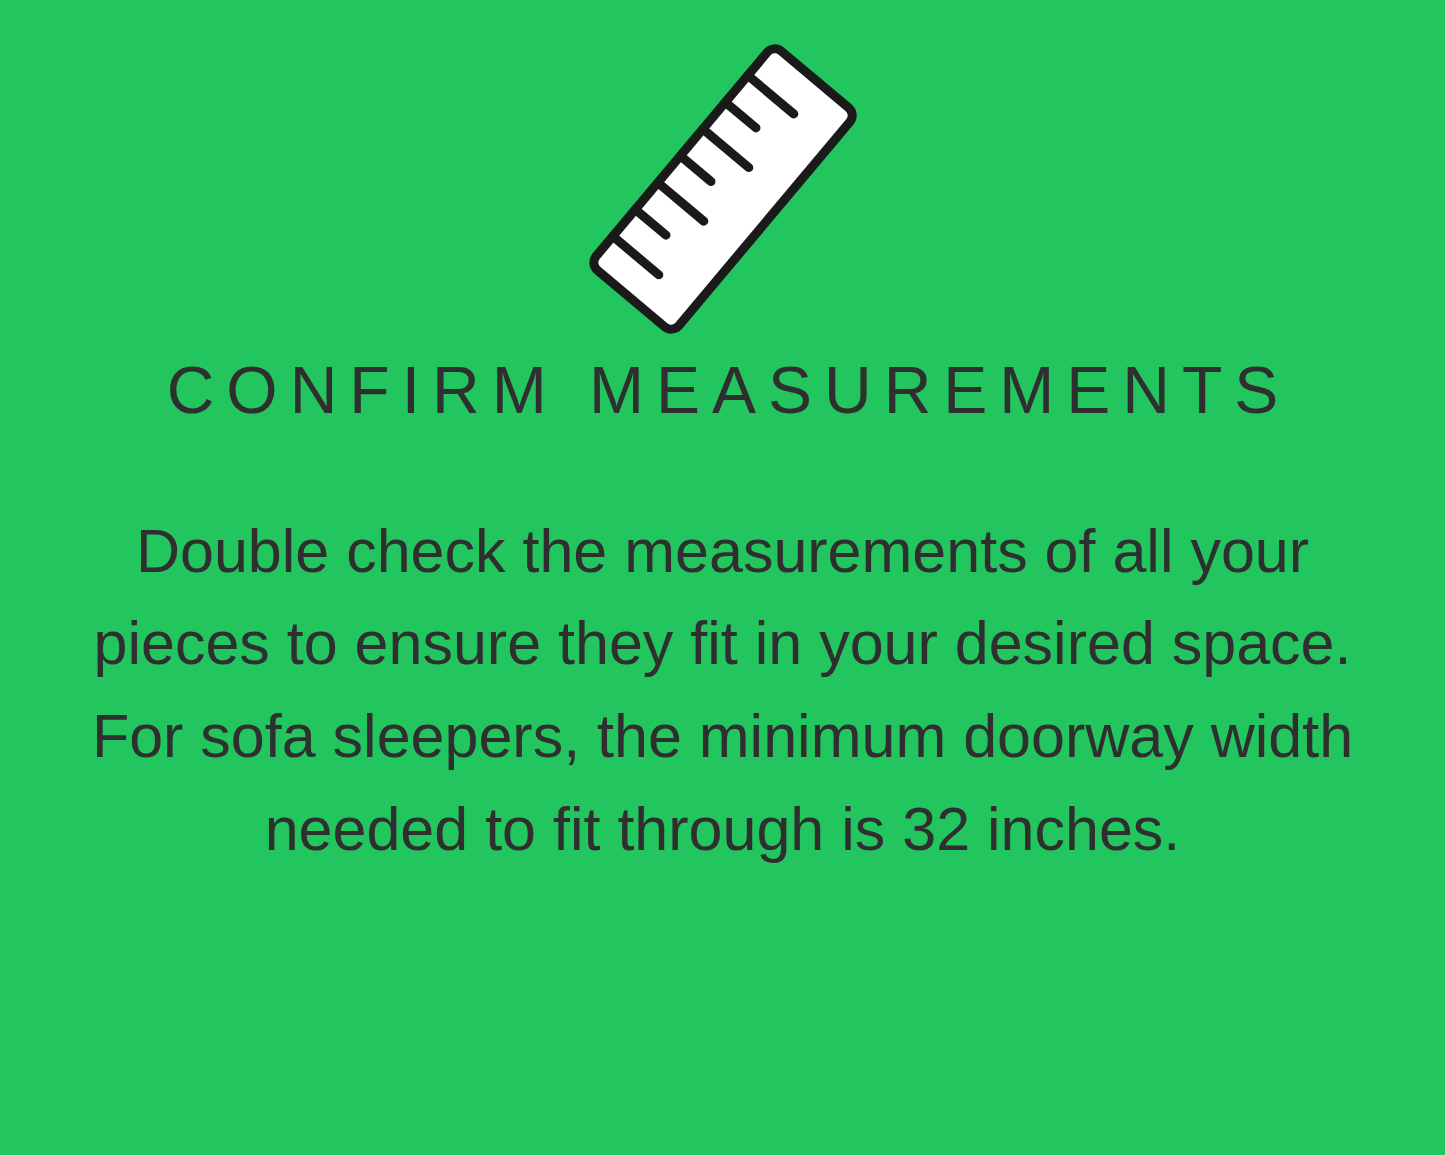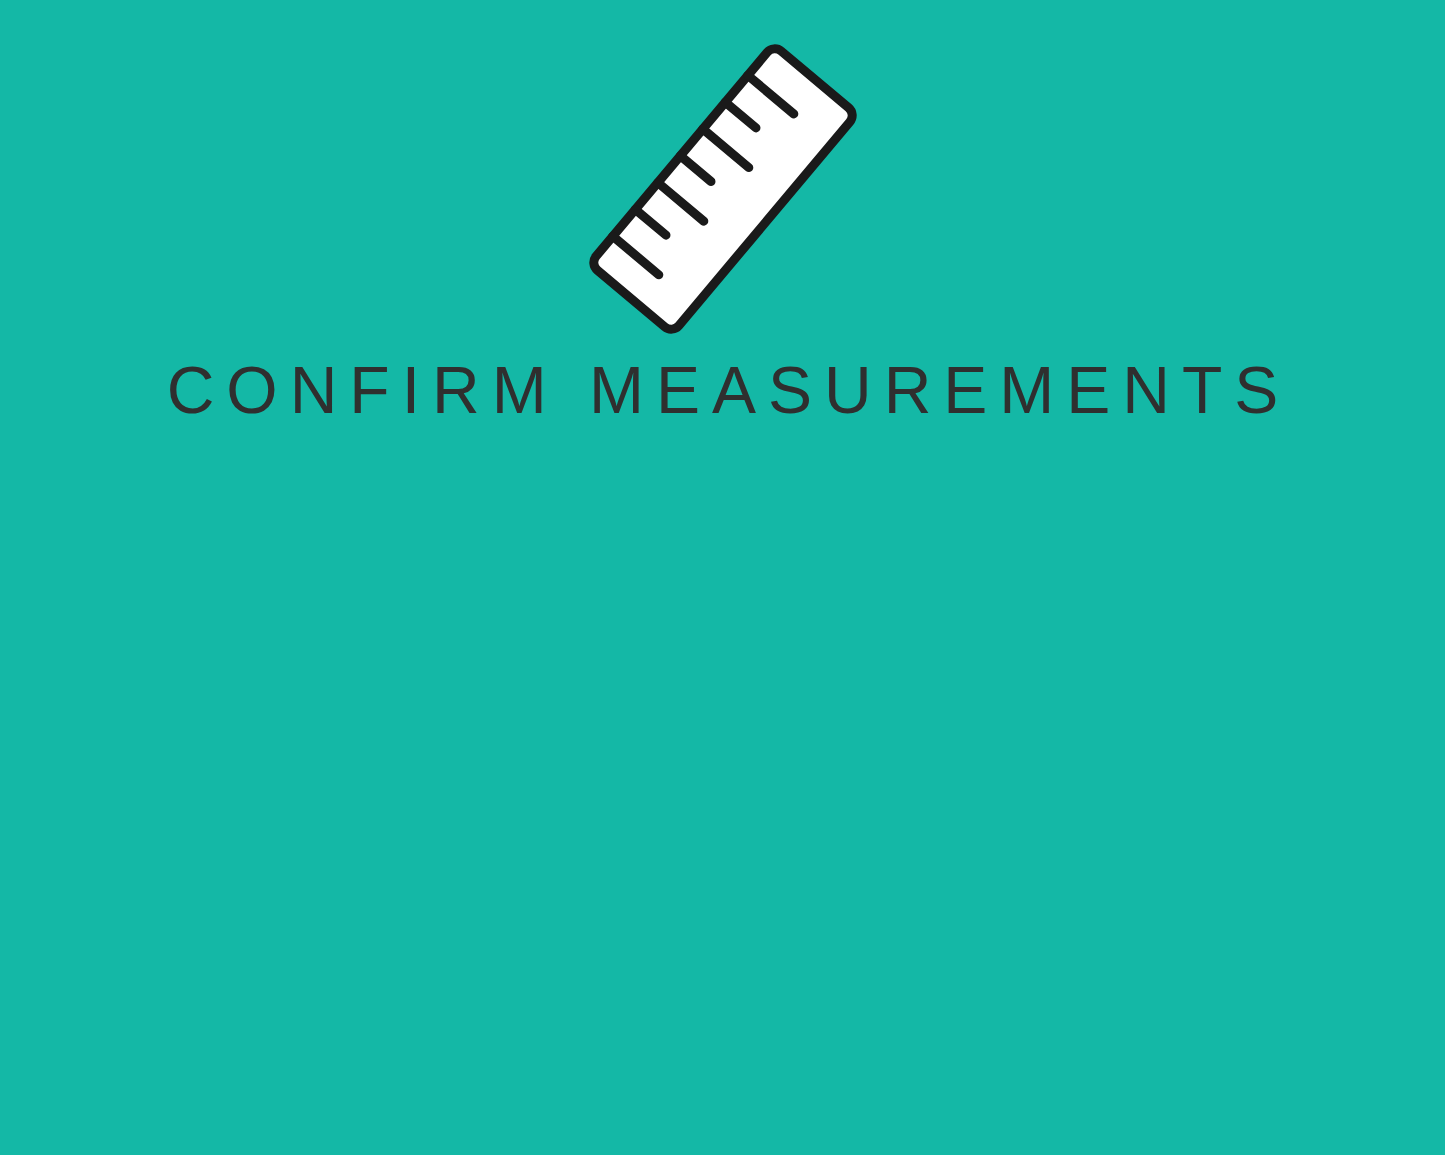--- a/index.html
+++ b/index.html
@@ -14,21 +14,21 @@
     color: #2b2b2b;
     overflow: hidden;
   }
   .card {
     width: 1445px;
     height: 1155px;
     box-sizing: border-box;
     display: flex;
     flex-direction: column;
     align-items: center;
-    background: #14b8a6;
+    background: #22c55e;
   }
   .icon-wrap {
     margin-top: 24px;
     width: 400px;
     height: 330px;
     display: flex;
     align-items: center;
     justify-content: center;
   }
   .icon-wrap svg {
@@ -75,14 +75,15 @@
         <line x1="116" y1="167" x2="156" y2="167" stroke="#1a1a1a" stroke-width="9" stroke-linecap="round"></line>
         <line x1="116" y1="202" x2="176" y2="202" stroke="#1a1a1a" stroke-width="9" stroke-linecap="round"></line>
         <line x1="116" y1="237" x2="156" y2="237" stroke="#1a1a1a" stroke-width="9" stroke-linecap="round"></line>
         <line x1="116" y1="272" x2="176" y2="272" stroke="#1a1a1a" stroke-width="9" stroke-linecap="round"></line>
       </g>
     </svg>
   </div>
 
   <h1 class="headline">CONFIRM MEASUREMENTS</h1>
 
+  <p class="body-text">Double check the measurements of all your pieces to ensure they fit in your desired space. For sofa sleepers, the minimum doorway width needed to fit through is 32 inches.</p>
 
 </div>
 
 </body></html>

